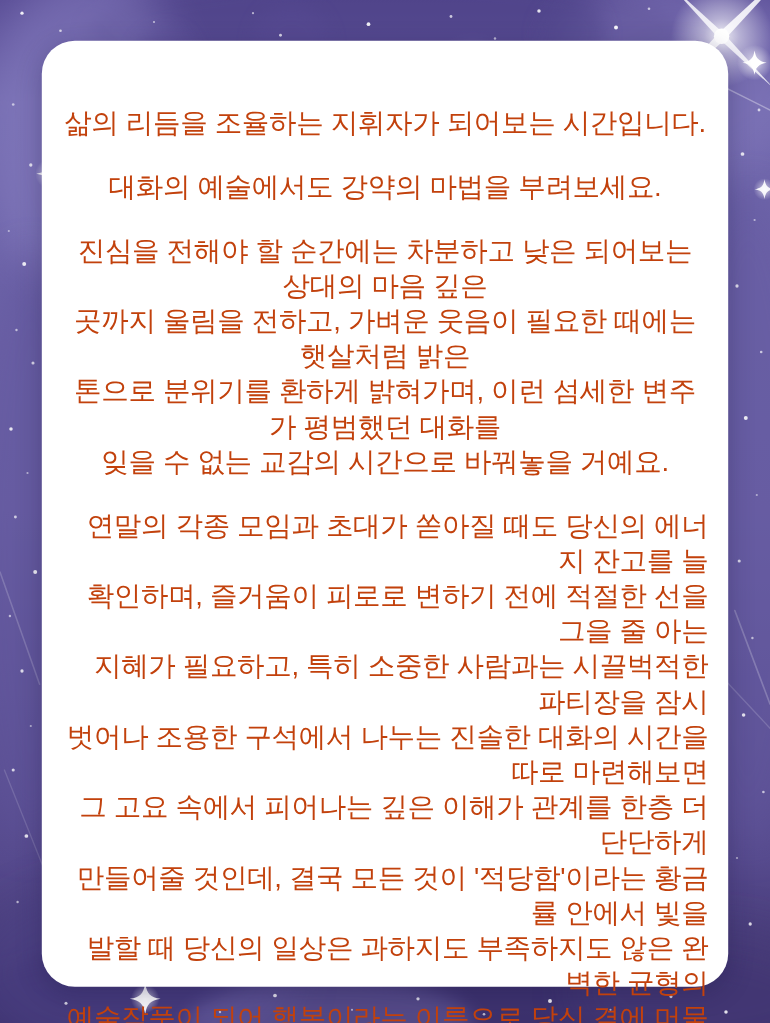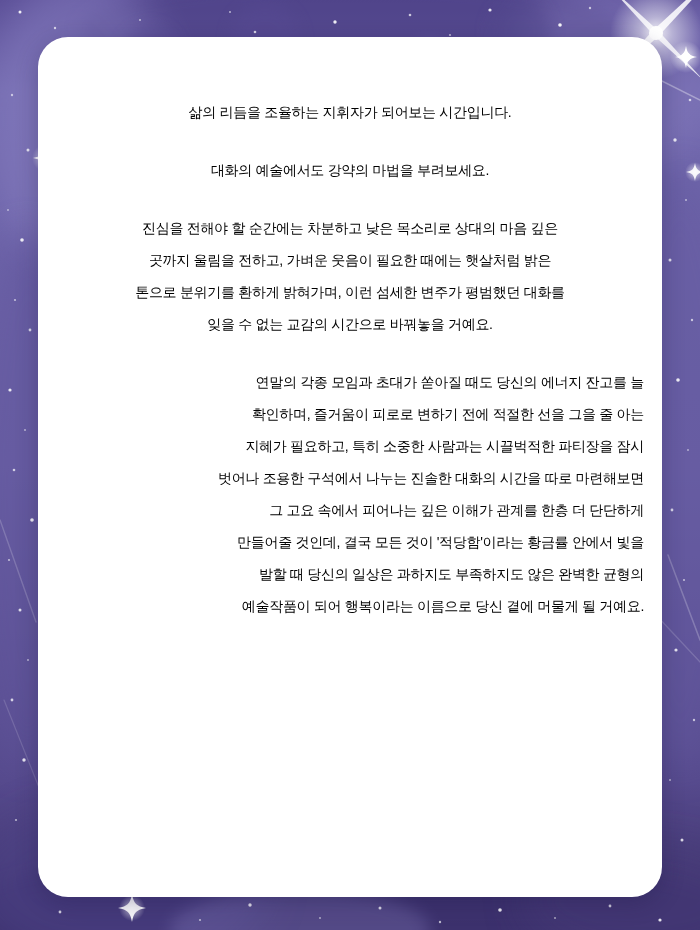--- a/index.html
+++ b/index.html
@@ -31,24 +31,24 @@
     width: 624px;
     height: 860px;
     box-sizing: border-box;
     background: #ffffff;
     border-radius: 30px;
     box-shadow: 0 6px 22px rgba(30, 22, 70, 0.30);
     padding: 59px 18px 40px 18px;
   }
   .card p {
     margin: 0 0 26px 0;
-    font-size: 14px;
+    font-size: 25px;
     line-height: 32px;
     letter-spacing: -0.3px;
-    color: #000000;
+    color: #c2410c;
     text-align: center;
     white-space: pre-line;
     font-family: "Liberation Sans", sans-serif;
   }
   .card p:last-child { margin-bottom: 4px; text-align: right; }
 </style>
 </head>
 <body>
 
 <div class="screen">
@@ -184,21 +184,21 @@
 
     <g transform="translate(695,172)">
       <circle r="10" fill="url(#glow)" opacity="0.75"></circle>
       <use href="#spark4" transform="scale(9)" fill="#ffffff" opacity="0.9"></use>
     </g>
   </svg>
 
   <main class="card">
     <p>삶의 리듬을 조율하는 지휘자가 되어보는 시간입니다.</p>
     <p>대화의 예술에서도 강약의 마법을 부려보세요.</p>
-    <p>진심을 전해야 할 순간에는 차분하고 낮은 목소리로 상대의 마음 깊은
+    <p>진심을 전해야 할 순간에는 차분하고 낮은 되어보는 상대의 마음 깊은
 곳까지 울림을 전하고, 가벼운 웃음이 필요한 때에는 햇살처럼 밝은
 톤으로 분위기를 환하게 밝혀가며, 이런 섬세한 변주가 평범했던 대화를
 잊을 수 없는 교감의 시간으로 바꿔놓을 거예요.</p>
     <p>연말의 각종 모임과 초대가 쏟아질 때도 당신의 에너지 잔고를 늘
 확인하며, 즐거움이 피로로 변하기 전에 적절한 선을 그을 줄 아는
 지혜가 필요하고, 특히 소중한 사람과는 시끌벅적한 파티장을 잠시
 벗어나 조용한 구석에서 나누는 진솔한 대화의 시간을 따로 마련해보면
 그 고요 속에서 피어나는 깊은 이해가 관계를 한층 더 단단하게
 만들어줄 것인데, 결국 모든 것이 '적당함'이라는 황금률 안에서 빛을
 발할 때 당신의 일상은 과하지도 부족하지도 않은 완벽한 균형의

